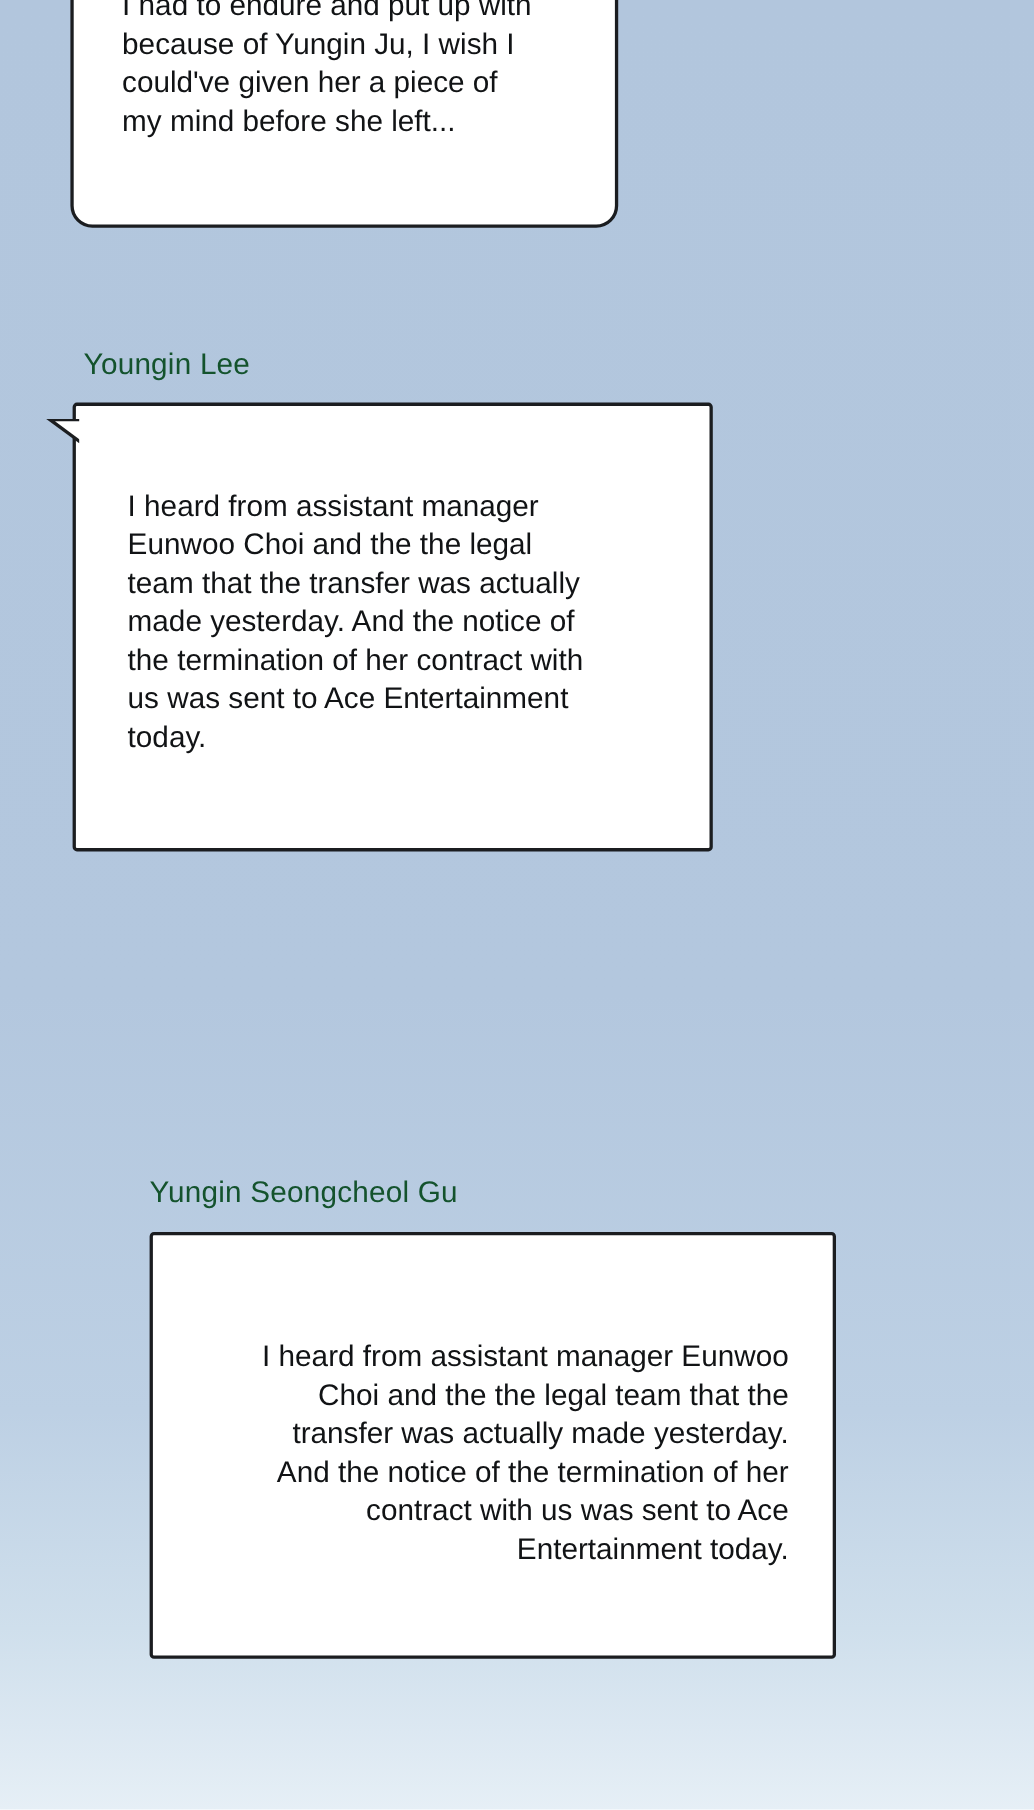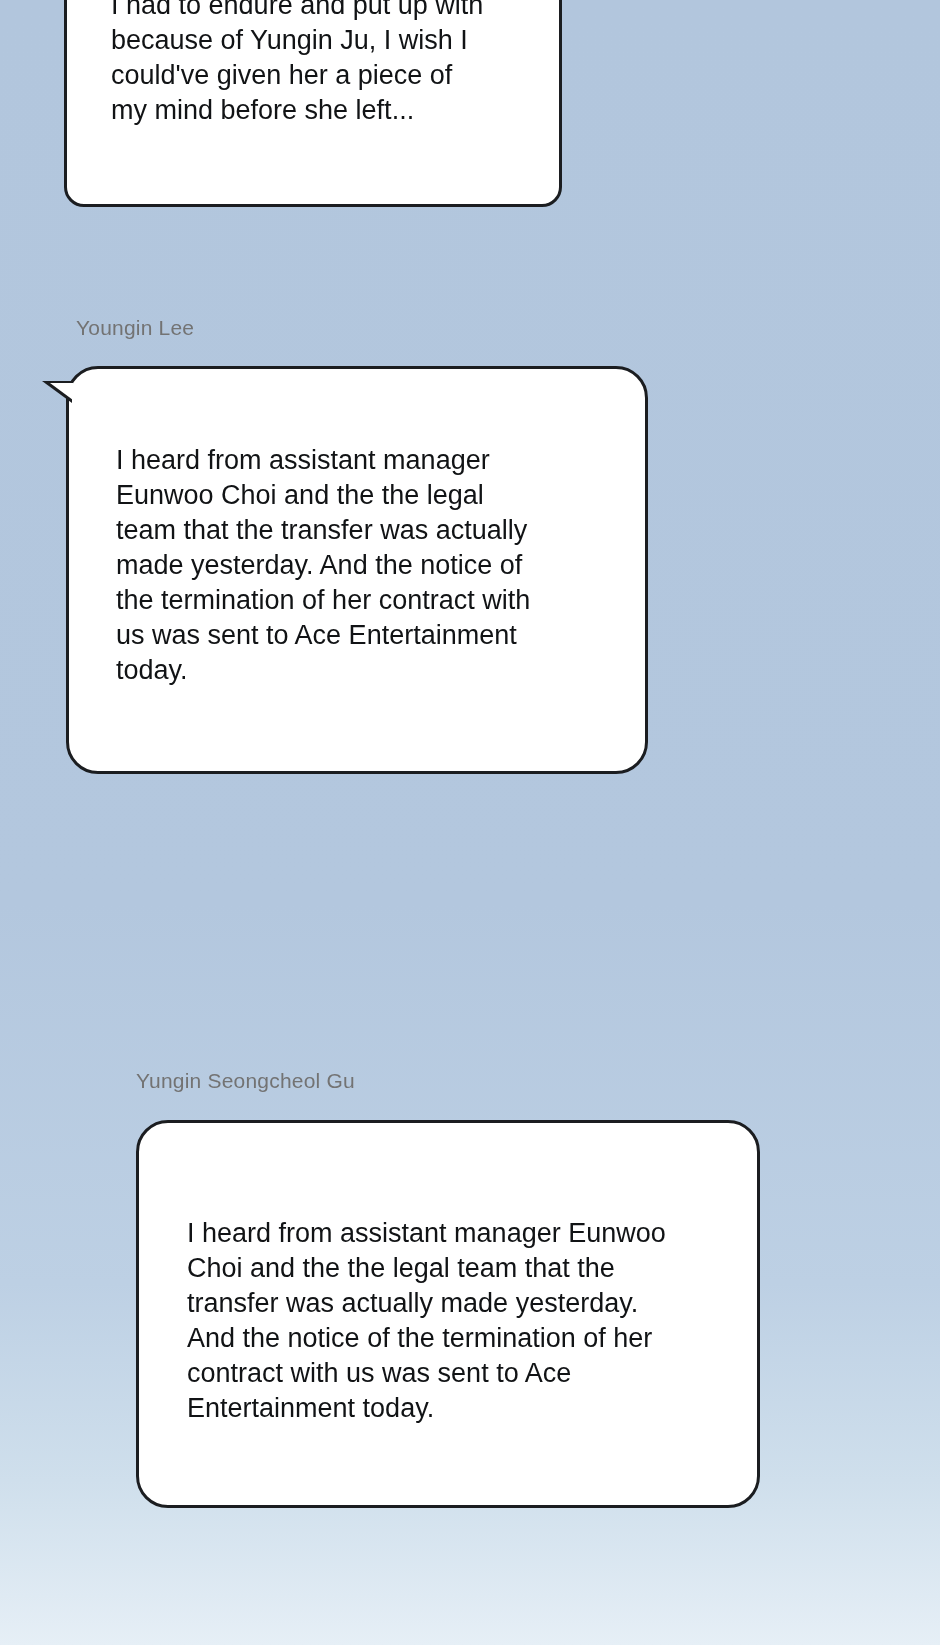--- a/index.html
+++ b/index.html
@@ -21,31 +21,31 @@
     position: relative;
   }
 
   .panel {
     position: absolute;
     inset: 0;
   }
 
   .speaker {
     position: absolute;
-    color: #737373;
-    font-size: 21px;
+    color: #14532d;
+    font-size: 27px;
     letter-spacing: 0.2px;
     white-space: nowrap;
   }
 
   .bubble {
     position: absolute;
     background: #ffffff;
     border: 3px solid #1b1d20;
-    border-radius: 32px;
+    border-radius: 4px;
     box-sizing: border-box;
   }
 
   .bubble .text {
     position: absolute;
     color: #111315;
     font-size: 27px;
     line-height: 35px;
     white-space: pre-line;
   }
@@ -102,20 +102,21 @@
   #bubble-3 {
     left: 136px;
     top: 1120px;
     width: 624px;
     height: 388px;
   }
   #bubble-3 .text {
     left: 48px;
     top: 93px;
     width: 530px;
+    text-align: right;
   }
 
   #speaker-2 { left: 76px; top: 316px; }
   #speaker-3 { left: 136px; top: 1069px; }
 </style>
 </head>
 <body>
 
 <div class="panel">
 

